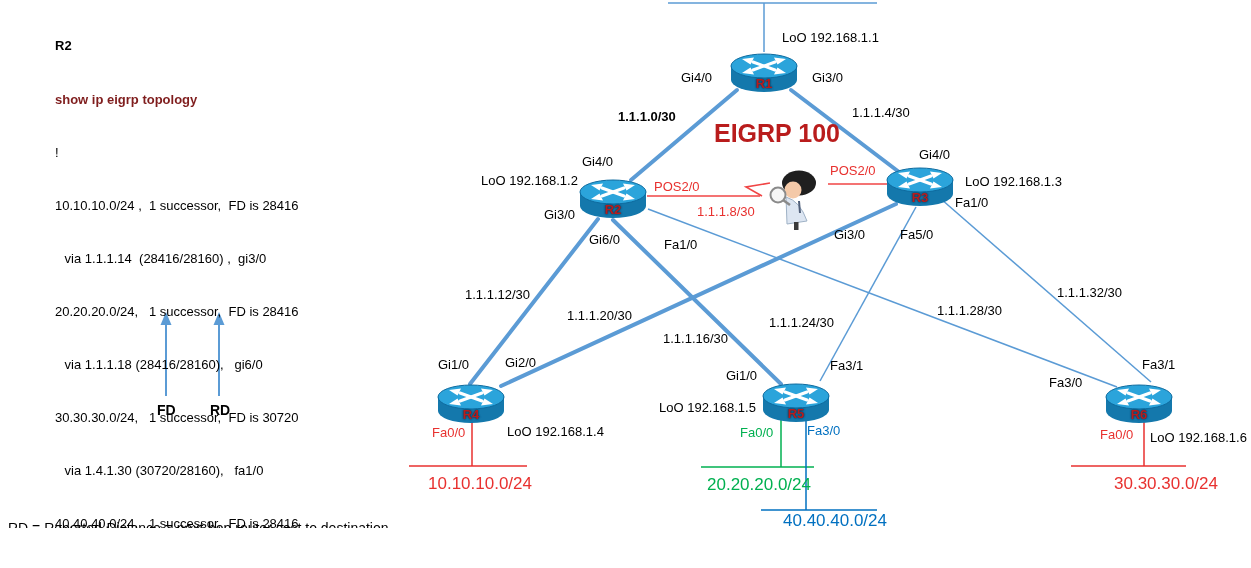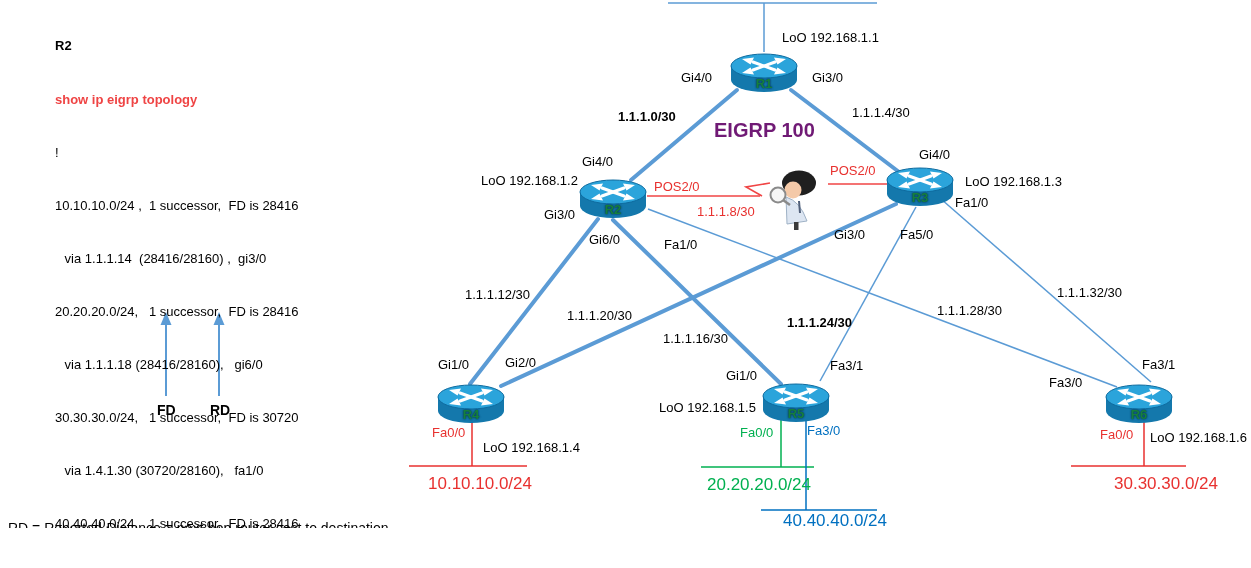--- a/index.html
+++ b/index.html
@@ -5,27 +5,27 @@
   html,body{margin:0;padding:0;background:#fff;}
   #stage{position:relative;width:1251px;height:528px;background:#fff;overflow:hidden;
          font-family:"Liberation Sans",sans-serif;color:#000;}
   svg{position:absolute;left:0;top:0;}
   .lb{position:absolute;font-size:13px;white-space:pre;line-height:15px;}
   .lb-red{color:#e8312f;}
   .lb-green{color:#00B050;}
   .lb-blue{color:#0070C0;}
   .stub{font-size:17px;}
   .rname{position:absolute;width:40px;text-align:center;font-size:13px;font-weight:bold;
-         color:#15803d;text-shadow:0 0 2px #0a3b5c,0 0 2px #0a3b5c;}
-  .title{position:absolute;left:714px;top:119px;font-size:20px;font-weight:bold;color:#701a75;}
+         color:#b91c1c;text-shadow:0 0 2px #0a3b5c,0 0 2px #0a3b5c;}
+  .title{position:absolute;left:714px;top:119px;font-size:25px;font-weight:bold;color:#b91c1c;}
   
   #cli{position:absolute;left:55px;top:2px;font-size:13px;line-height:17.7px;white-space:pre;}
   #cli .row{height:17.7px;}
   #cli .b{font-weight:bold;}
-  #cli .red{color:#ef4444;}
+  #cli .red{color:#7f1d1d;}
   #cli .via{padding-left:6px;}
   
   #legend{position:absolute;left:8px;top:480px;font-size:14px;line-height:19.3px;white-space:pre;}
   
   .fdrd{position:absolute;font-size:14px;font-weight:bold;}
 </style>
 </head>
 <body>
 
 <div id="stage">
@@ -152,21 +152,21 @@
   <div class="rname" style="left:744px;top:76px;">R1</div>
   <div class="rname" style="left:593px;top:202px;">R2</div>
   <div class="rname" style="left:900px;top:190px;">R3</div>
   <div class="rname" style="left:451px;top:407px;">R4</div>
   <div class="rname" style="left:776px;top:406px;">R5</div>
   <div class="rname" style="left:1119px;top:407px;">R6</div>
 
   <div class="lb" style="left:782px;top:30px;">LoO 192.168.1.1</div>
   <div class="lb" style="left:481px;top:173px;">LoO 192.168.1.2</div>
   <div class="lb" style="left:965px;top:174px;">LoO 192.168.1.3</div>
-  <div class="lb" style="left:483px;top:424px;margin-top:16px;">LoO 192.168.1.4</div>
+  <div class="lb" style="left:507px;top:424px;">LoO 192.168.1.4</div>
   <div class="lb" style="left:659px;top:400px;">LoO 192.168.1.5</div>
   <div class="lb" style="left:1150px;top:430px;">LoO 192.168.1.6</div>
 
   <div class="lb" style="left:681px;top:70px;">Gi4/0</div>
   <div class="lb" style="left:812px;top:70px;">Gi3/0</div>
 
   <div class="lb" style="left:582px;top:154px;">Gi4/0</div>
   <div class="lb" style="left:544px;top:207px;">Gi3/0</div>
   <div class="lb" style="left:589px;top:232px;">Gi6/0</div>
   <div class="lb" style="left:664px;top:237px;">Fa1/0</div>
@@ -190,21 +190,21 @@
   <div class="lb" style="left:1049px;top:375px;">Fa3/0</div>
   <div class="lb" style="left:1142px;top:357px;">Fa3/1</div>
   <div class="lb lb-red" style="left:1100px;top:427px;">Fa0/0</div>
 
   <div class="lb" style="left:618px;top:109px;font-weight:bold;">1.1.1.0/30</div>
   <div class="lb" style="left:852px;top:105px;">1.1.1.4/30</div>
   <div class="lb lb-red" style="left:697px;top:204px;">1.1.1.8/30</div>
   <div class="lb" style="left:465px;top:287px;">1.1.1.12/30</div>
   <div class="lb" style="left:663px;top:331px;">1.1.1.16/30</div>
   <div class="lb" style="left:567px;top:308px;">1.1.1.20/30</div>
-  <div class="lb" style="left:787px;top:315px;font-weight:bold;">1.1.1.24/30</div>
+  <div class="lb" style="left:769px;top:315px;">1.1.1.24/30</div>
   <div class="lb" style="left:937px;top:303px;">1.1.1.28/30</div>
   <div class="lb" style="left:1057px;top:285px;">1.1.1.32/30</div>
 
   <div class="lb stub lb-red" style="left:428px;top:476px;">10.10.10.0/24</div>
   <div class="lb stub lb-green" style="left:707px;top:477px;">20.20.20.0/24</div>
   <div class="lb stub lb-blue" style="left:783px;top:513px;">40.40.40.0/24</div>
   <div class="lb stub lb-red" style="left:1114px;top:476px;">30.30.30.0/24</div>
 
 </div>
 

